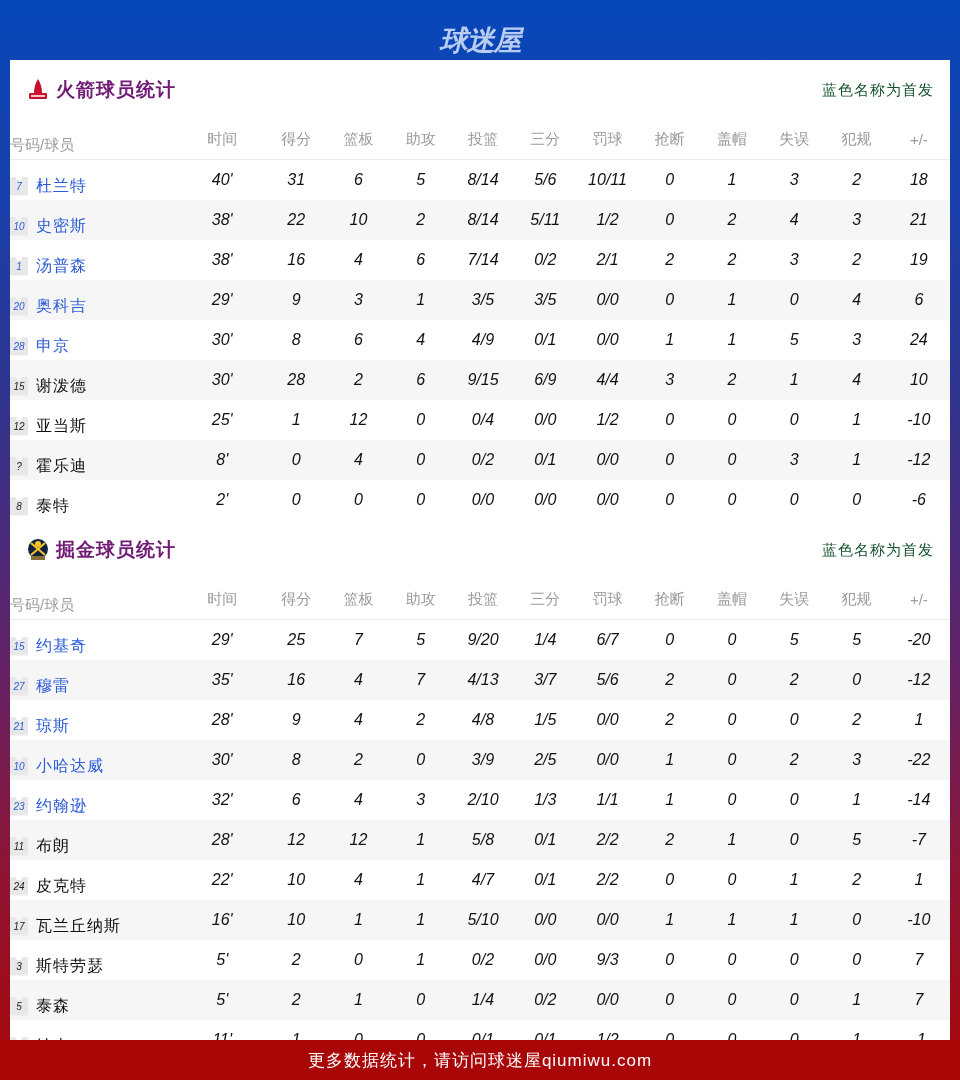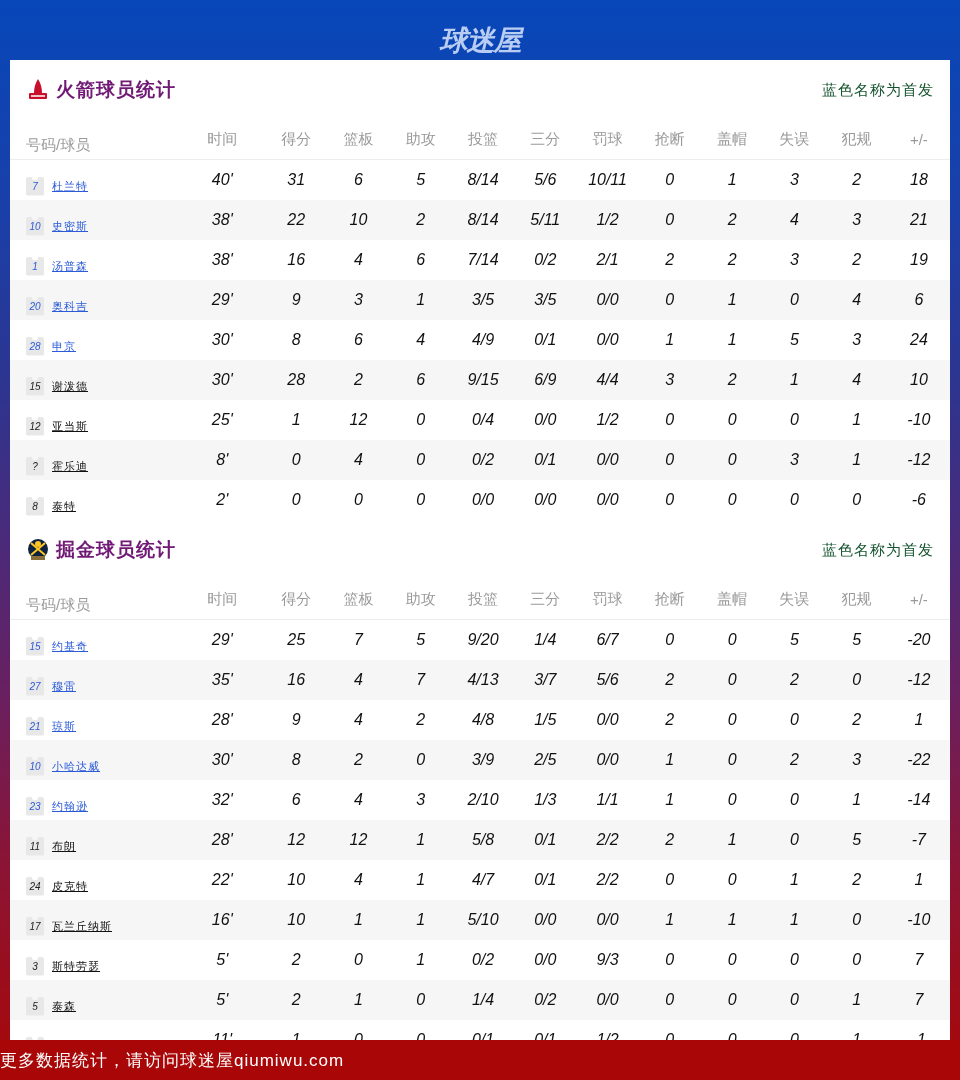--- a/index.html
+++ b/index.html
@@ -28,36 +28,36 @@
   .sec-title .left { display: flex; align-items: center; gap: 6px; }
   .sec-title .name { font-size: 19px; color: #701a75; font-weight: bold; letter-spacing: 1px; }
   .sec-title .note { font-size: 15px; color: #14532d; letter-spacing: 1px; }
   .team-logo { width: 24px; height: 24px; display: inline-block; }
   .row {
     height: 40px; display: flex; align-items: center; font-size: 16px; color: #111;
     font-style: italic;
   }
   .row.head { color: #9a9a9a; font-style: normal; font-size: 15px; border-bottom: 1px solid #ececec; }
   .row.alt { background: #f6f6f6; }
-  .c-player { width: 170px; padding-left: 16px; display: flex; align-items: center; gap: 8px; font-style: normal; margin-top: 12px; }
+  .c-player { width: 170px; display: flex; align-items: center; gap: 8px; font-style: normal; margin-top: 12px; }
   .c { text-align: center; }
   .c-time { width: 86px; margin-left: 0; }
   .w62 { width: 62.5px; }
   .jersey {
     width: 18px; height: 19px; background: #e8e8e8; border-radius: 2px;
     font-size: 10px; display: flex; align-items: center; justify-content: center;
     font-style: italic; color: #222;
     clip-path: polygon(0 0, 30% 0, 38% 18%, 62% 18%, 70% 0, 100% 0, 100% 100%, 0 100%);
   }
   .starter .jersey { color: #2b5bd7; }
-  .pname { font-size: 11px; letter-spacing: 1px; text-decoration: underline; }
+  .pname { font-size: 16px; letter-spacing: 1px; }
   .starter .pname { color: #2b5bd7; }
   .footer {
     position: absolute; left: 0; top: 1040px; width: 960px; height: 40px;
-    display: flex; align-items: center; justify-content: flex-start;
+    display: flex; align-items: center; justify-content: center;
     color: #ffffff; font-size: 17px; letter-spacing: 1px; background: #a90707;
   }
 </style>
 </head>
 <body>
 
 <div class="header">
   <span class="logo">球迷屋</span>
 </div>
 

